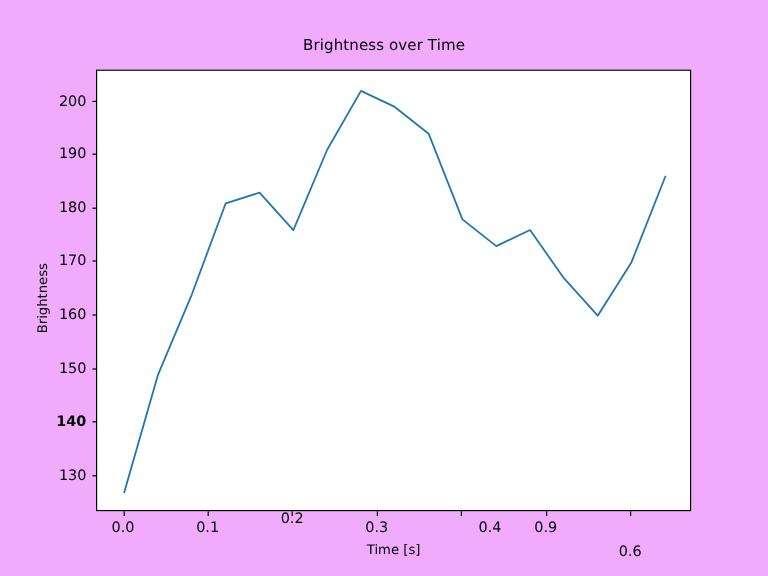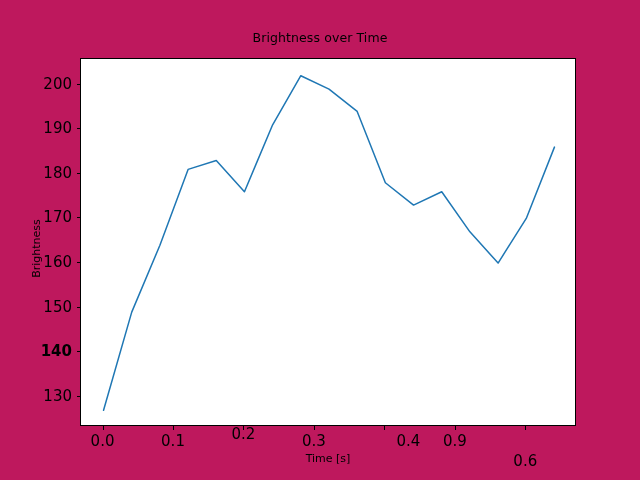--- a/index.html
+++ b/index.html
@@ -10,21 +10,21 @@
     width: 640px;
     height: 480px;
     background: #ffffff;
     font-family: "DejaVu Sans", sans-serif;
     overflow: hidden;
   }
   #figure {
     position: relative;
     width: 640px;
     height: 480px;
-    background: #be185d;
+    background: #f0abfc;
   }
   #chart-title {
     position: absolute;
     left: 0;
     top: 30px;
     width: 640px;
     text-align: center;
     font-size: 12.5px;
     color: #000000;
     letter-spacing: 0.1px;
@@ -43,21 +43,21 @@
   #plot-svg {
     position: absolute;
     left: 0;
     top: 0;
     width: 496px;
     height: 368px;
     display: block;
   }
   .tick-label {
     position: absolute;
-    font-size: 15px;
+    font-size: 12px;
     color: #000000;
     white-space: nowrap;
   }
   .ytick-label {
     text-align: right;
     transform: translateY(-50%);
   }
   .xtick-label {
     text-align: center;
     transform: translateX(-50%);

